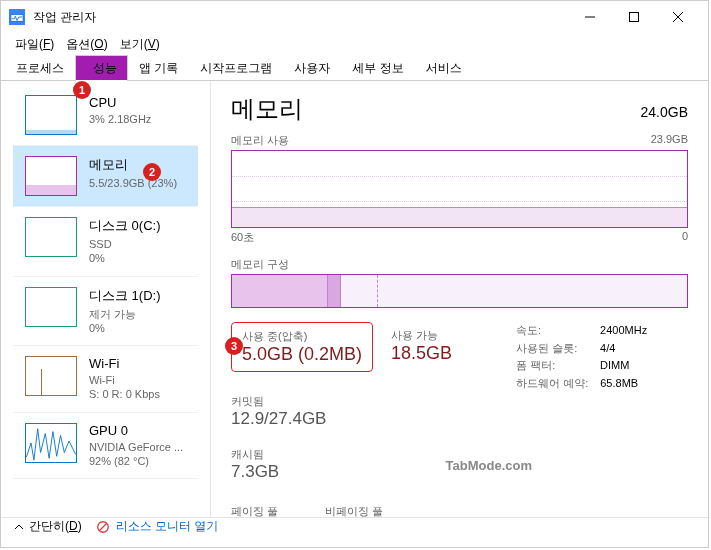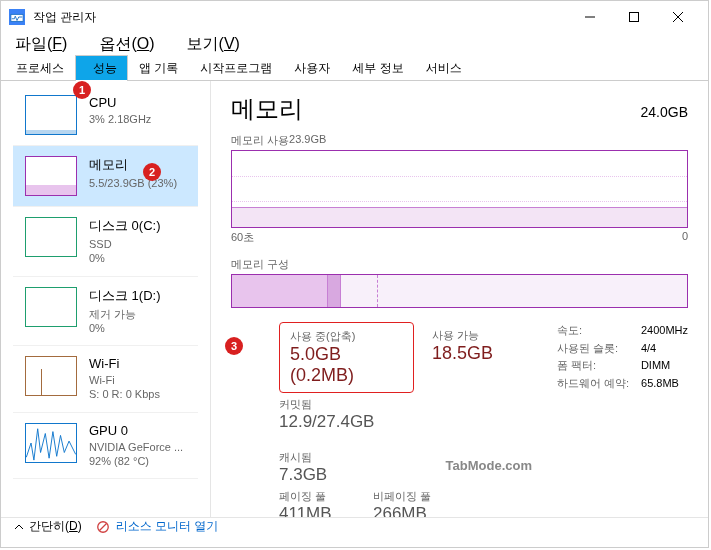--- a/index.html
+++ b/index.html
@@ -7,27 +7,27 @@
     
     .window { border: 1px solid #ccc; width: 709px; height: 548px; background: #fff; display: flex; flex-direction: column; }
     
     .titlebar { display: flex; align-items: center; height: 32px; padding: 0 8px; }
     .titlebar-icon { width: 16px; height: 16px; background: #3b82f6; margin-right: 8px; display: flex; align-items: center; justify-content: center; }
     .titlebar-icon svg { width: 14px; height: 14px; }
     .titlebar-title { flex: 1; font-size: 12px; }
     .titlebar-controls { display: flex; gap: 0; }
     .titlebar-btn { width: 44px; height: 30px; display: flex; align-items: center; justify-content: center; cursor: pointer; }
     
-    .menubar { display: flex; height: 22px; padding: 0 8px; align-items: center; gap: 20px; font-size: 16px; }
+    .menubar { display: flex; height: 22px; padding: 0 8px; align-items: center; gap: 0; font-size: 12px; }
     .menubar-item { padding: 2px 6px; cursor: pointer; }
     .menubar-item u { text-decoration: underline; }
     
     .tabs { display: flex; height: 26px; border-bottom: 1px solid #ccc; padding-left: 4px; font-size: 12px; }
     .tab { padding: 4px 10px; cursor: pointer; border: 1px solid transparent; border-bottom: none; position: relative; }
-    .tab.active { border-color: #ccc; background: #0ea5e9; padding-left: 17px; }
+    .tab.active { border-color: #ccc; background: #a21caf; padding-left: 17px; }
     .tab.active::after { content: ""; position: absolute; bottom: -1px; left: 0; right: 0; height: 1px; background: #fff; }
     
     .content { display: flex; flex: 1; overflow: hidden; }
     
     .sidebar { width: 210px; border-right: 1px solid #e5e5e5; overflow-y: auto; padding: 4px 12px; }
     .sidebar-item { display: flex; padding: 10px 12px; gap: 12px; cursor: pointer; border-bottom: 1px solid #f0f0f0; }
     .sidebar-item.selected { background: #cce8ff; }
     .sidebar-thumb { width: 52px; height: 40px; border: 1px solid; flex-shrink: 0; position: relative; background: #fff; }
     .sidebar-thumb.cpu { border-color: #1177cc; }
     .sidebar-thumb.cpu::after { content: ""; position: absolute; bottom: 0; left: 0; right: 0; height: 4px; background: #1177cc; opacity: 0.3; }
@@ -41,36 +41,36 @@
     .sidebar-info { flex: 1; min-width: 0; }
     .sidebar-name { font-size: 13px; color: #000; margin-bottom: 2px; }
     .sidebar-sub { font-size: 11px; color: #666; line-height: 1.3; white-space: nowrap; overflow: hidden; text-overflow: ellipsis; }
     
     .main { flex: 1; padding: 12px 20px; overflow-y: auto; }
     .main-header { display: flex; justify-content: space-between; align-items: baseline; margin-bottom: 8px; }
     .main-title { font-size: 24px; font-weight: 400; }
     .main-total { font-size: 14px; }
     
     .chart-section { margin-bottom: 12px; }
-    .chart-header { display: flex; justify-content: flex-start; font-size: 11px; color: #666; margin-bottom: 2px; }
+    .chart-header { display: flex; justify-content: space-between; font-size: 11px; color: #666; margin-bottom: 2px; }
     .chart { border: 1px solid #9b2fae; height: 78px; position: relative; background: #fff; }
     .chart-grid { position: absolute; inset: 0; }
     .chart-grid::before, .chart-grid::after { content: ""; position: absolute; left: 0; right: 0; border-top: 1px dotted #e8c4ed; }
     .chart-grid::before { top: 33%; }
     .chart-grid::after { top: 66%; }
     .chart-fill { position: absolute; bottom: 0; left: 0; right: 0; height: 20px; background: #f3e4f5; border-top: 1px solid #c77fd4; }
     .chart-footer { display: flex; justify-content: space-between; font-size: 11px; color: #666; margin-top: 2px; }
     
     .comp-chart { border: 1px solid #9b2fae; height: 34px; position: relative; background: #f8f0fa; }
     .comp-used { position: absolute; left: 0; top: 0; bottom: 0; width: 21%; background: #e8c4ed; border-right: 1px solid #c77fd4; }
     .comp-mod { position: absolute; left: 21%; top: 0; bottom: 0; width: 3%; background: #d8a8e0; border-right: 1px solid #c77fd4; }
     .comp-standby { position: absolute; left: 24%; top: 0; bottom: 0; width: 8%; border-right: 1px dashed #c77fd4; }
     
     .stats { display: flex; gap: 28px; margin-top: 14px; }
-    .stats-left { display: flex; flex-direction: column; gap: 0; margin-left: 48px; }
+    .stats-left { display: flex; flex-direction: column; gap: 18px; }
     .stats-row { display: flex; gap: 18px; }
     .stats-block { }
     .stats-label { font-size: 11px; color: #666; }
     .stats-value { font-size: 18px; color: #7f1d1d; }
     .stats-value.big { font-size: 18px; }
     .stats-small { font-size: 17px; color: #555; }
     
     .highlight-box { border: 1px solid #e02020; border-radius: 4px; padding: 6px 10px; position: relative; }
     
     .spec-table { font-size: 11px; color: #555; }

